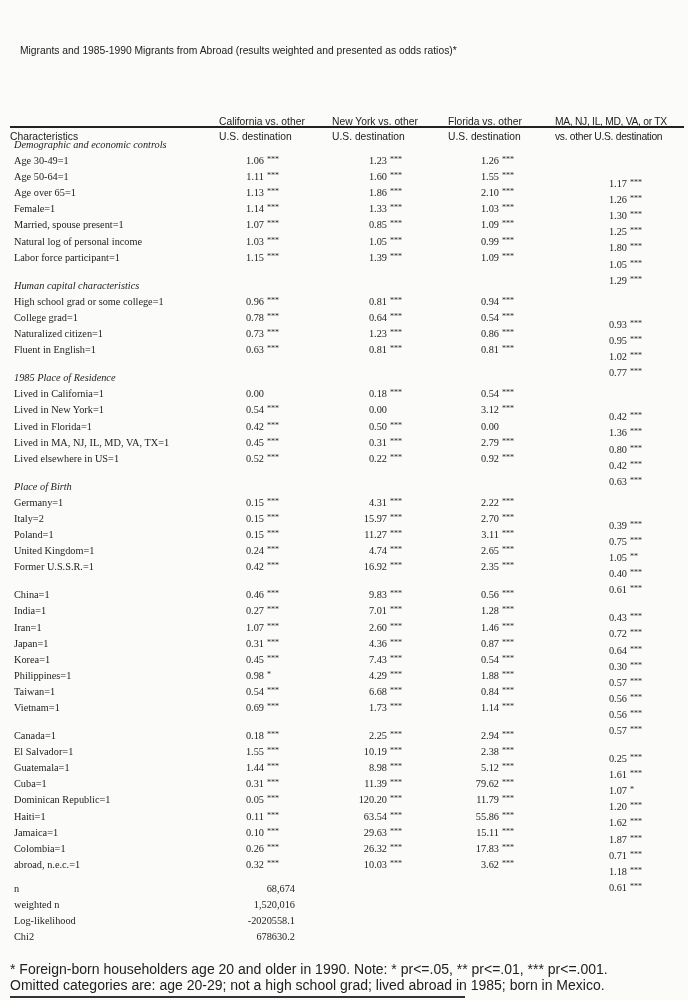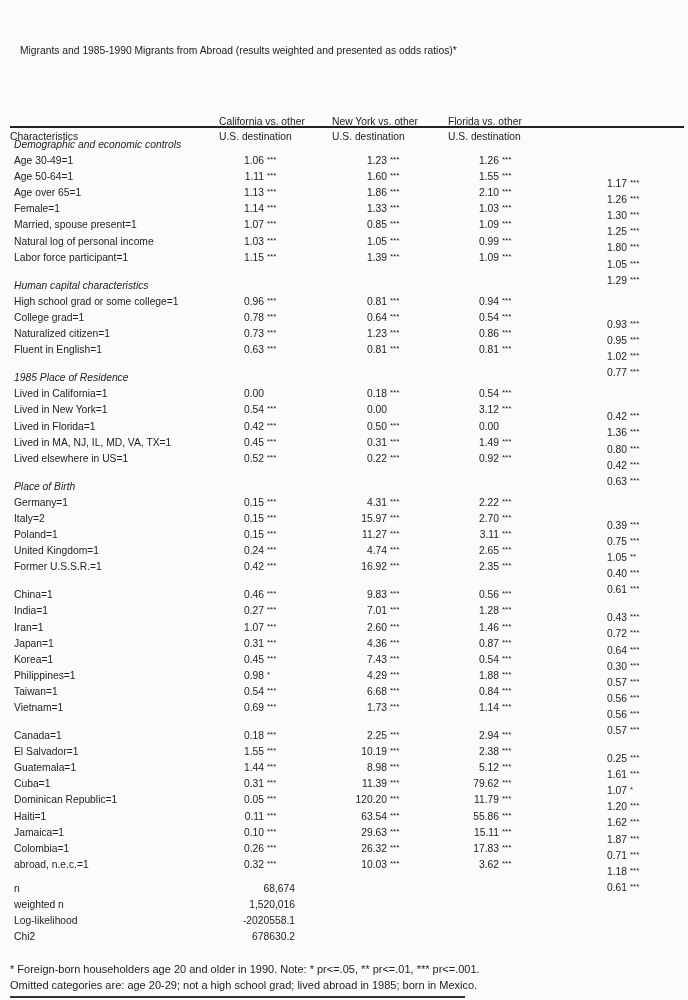--- a/index.html
+++ b/index.html
@@ -17,33 +17,33 @@
   .title .l2 { padding-left: 10px; display: block; }
   .hdr { position: absolute; top: 93px; left: 0; width: 688px; height: 30px; font-size: 10.3px; line-height: 15px; }
   .hdr .h { position: absolute; top: 0; white-space: nowrap; margin-top: 21px; }
   .hdr .h0 { left: 10px; top: 15px; }
   .hdr .h1 { left: 219px; }
   .hdr .h2 { left: 332px; }
   .hdr .h3 { left: 448px; }
   .hdr .h4 { left: 555px; letter-spacing: -0.3px; }
   .rule-top { position: absolute; left: 10px; top: 126px; width: 674px; height: 2px; background: #222; }
   .rows { position: absolute; left: 0; top: 137px; width: 688px; font-size: 10.3px; }
-  .row { position: relative; height: 16.1px; line-height: 16px; }
+  .row { position: relative; height: 16.1px; line-height: 16px; font-family: Liberation Serif, serif; }
   .row .lbl { position: absolute; left: 14px; white-space: nowrap; }
   .row.section .lbl { font-style: italic; left: 14px; }
   .row .c { position: absolute; white-space: nowrap; }
   .row .c .num { display: inline-block; text-align: right; }
   .row .c .sig { font-size: 8px; position: relative; top: -2px; margin-left: 3px; }
   .c1 { left: 230px; } .c1 .num { width: 34px; }
   .c2 { left: 345px; } .c2 .num { width: 42px; }
   .c3 { left: 457px; } .c3 .num { width: 42px; }
   .c4 { left: 595px; } .c4 .num { width: 32px; margin-top: 23px; }
   .gap { height: 9px; }
   .stat .val { position: absolute; left: 215px; width: 80px; text-align: right; }
-  .foot { position: absolute; left: 10px; top: 961px; font-size: 11px; line-height: 16px; white-space: nowrap; }
+  .foot { position: absolute; left: 10px; top: 961px; font-size: 14px; line-height: 16px; white-space: nowrap; }
   .rule-bot { position: absolute; left: 10px; top: 996px; width: 455px; height: 1.5px; background: #333; }
 </style>
 </head>
 <body>
 
 <div class="title">
   <span class="l2">Migrants and 1985-1990 Migrants from Abroad (results weighted and presented as odds ratios)*</span>
 </div>
 
 <div class="hdr">
@@ -53,20 +53,24 @@
     <div>U.S. destination</div>
   </div>
   <div class="h h2">
     <div>New York vs. other</div>
     <div>U.S. destination</div>
   </div>
   <div class="h h3">
     <div>Florida vs. other</div>
     <div>U.S. destination</div>
   </div>
+  <div class="h h4">
+    <div>MA, NJ, IL, MD, VA, or TX</div>
+    <div>vs. other U.S. destination</div>
+  </div>
 </div>
 <div class="rule-top"></div>
 
 <div class="rows" id="rows">
     <div class="row section">
       <span class="lbl">Demographic and economic controls</span>
     </div>
     <div class="row">
       <span class="lbl">Age 30-49=1</span>
       <span class="c c1"><span class="num">1.06</span><span class="sig">***</span></span>
@@ -170,21 +174,21 @@
       <span class="lbl">Lived in Florida=1</span>
       <span class="c c1"><span class="num">0.42</span><span class="sig">***</span></span>
       <span class="c c2"><span class="num">0.50</span><span class="sig">***</span></span>
       <span class="c c3"><span class="num">0.00</span><span class="sig"></span></span>
       <span class="c c4"><span class="num">0.80</span><span class="sig">***</span></span>
     </div>
     <div class="row">
       <span class="lbl">Lived in MA, NJ, IL, MD, VA, TX=1</span>
       <span class="c c1"><span class="num">0.45</span><span class="sig">***</span></span>
       <span class="c c2"><span class="num">0.31</span><span class="sig">***</span></span>
-      <span class="c c3"><span class="num">1.49</span><span class="sig">***</span></span>
+      <span class="c c3"><span class="num">2.79</span><span class="sig">***</span></span>
       <span class="c c4"><span class="num">0.42</span><span class="sig">***</span></span>
     </div>
     <div class="row">
       <span class="lbl">Lived elsewhere in US=1</span>
       <span class="c c1"><span class="num">0.52</span><span class="sig">***</span></span>
       <span class="c c2"><span class="num">0.22</span><span class="sig">***</span></span>
       <span class="c c3"><span class="num">0.92</span><span class="sig">***</span></span>
       <span class="c c4"><span class="num">0.63</span><span class="sig">***</span></span>
     </div>
     <div class="gap" style="height: 12px;"></div>

